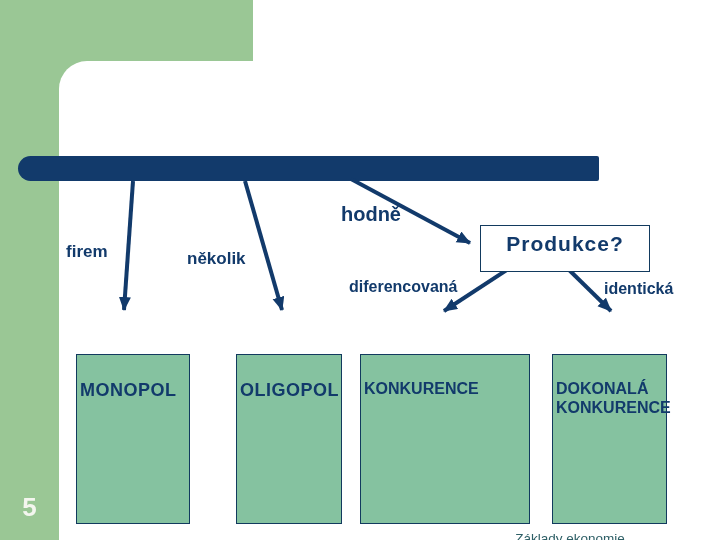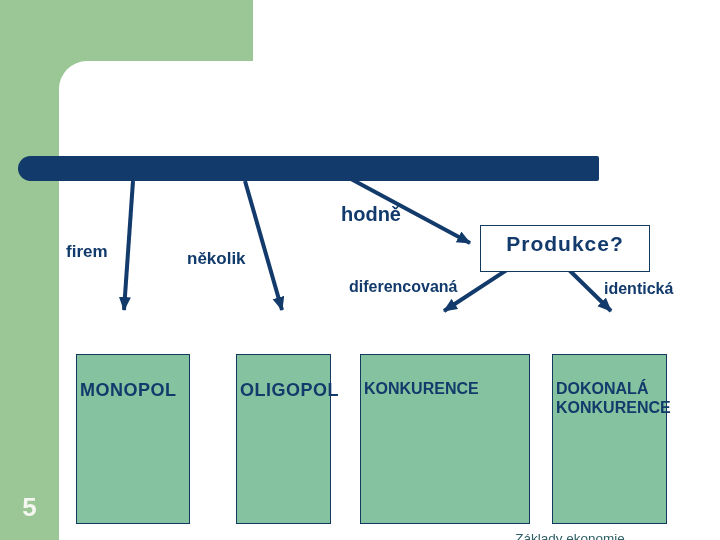--- a/index.html
+++ b/index.html
@@ -54,21 +54,21 @@
   }
   .outcome-box{
     position:absolute;top:321px;height:170px;
     background:var(--box-green);border:1px solid var(--border-dark);
     box-sizing:border-box;
     color:var(--accent-navy);font-weight:bold;
     padding:25px 3px 0 3px;line-height:1.18;margin-top:33px;
   }
   .outcome-box span{display:block;}
   .box-1{left:76px;width:114px;font-size:18px;letter-spacing:0.5px;}
-  .box-2{left:236px;width:95px;font-size:18px;letter-spacing:0.5px;}
+  .box-2{left:236px;width:106px;font-size:18px;letter-spacing:0.5px;}
   .box-3{left:360px;width:170px;font-size:16px;}
   .box-4{left:552px;width:115px;font-size:16px;}
   .page-number{
     position:absolute;left:0;top:492px;width:59px;
     text-align:center;color:#F4F6EF;font-size:26px;font-weight:bold;
   }
   .footer-text{
     position:absolute;left:480px;top:508px;width:180px;
     text-align:center;color:var(--footer-teal);font-size:13.5px;margin-top:23px;
   }

